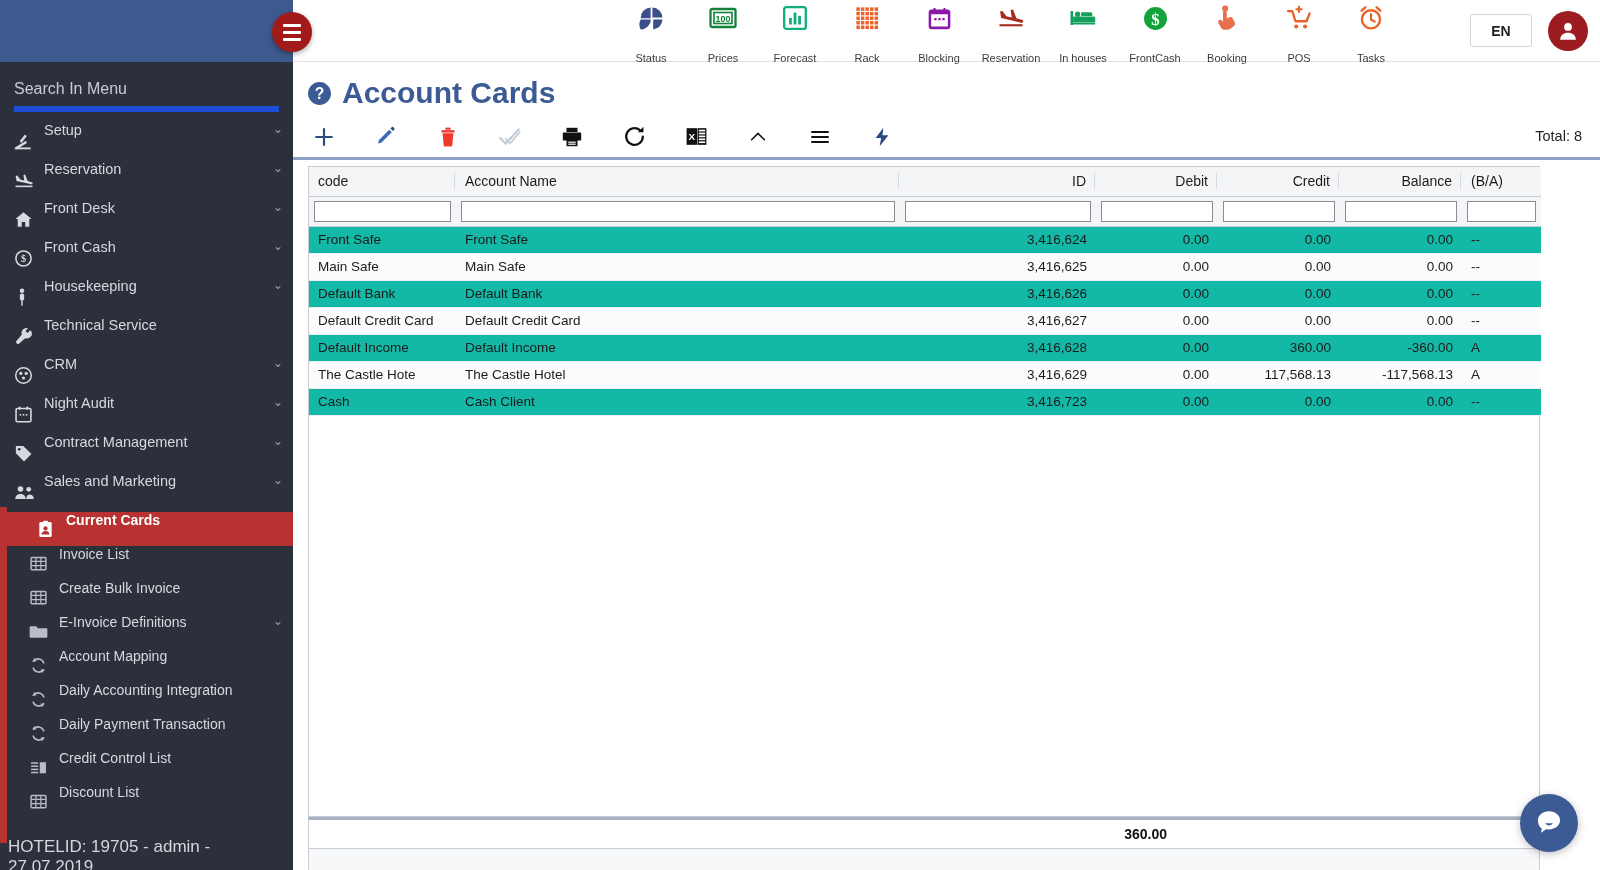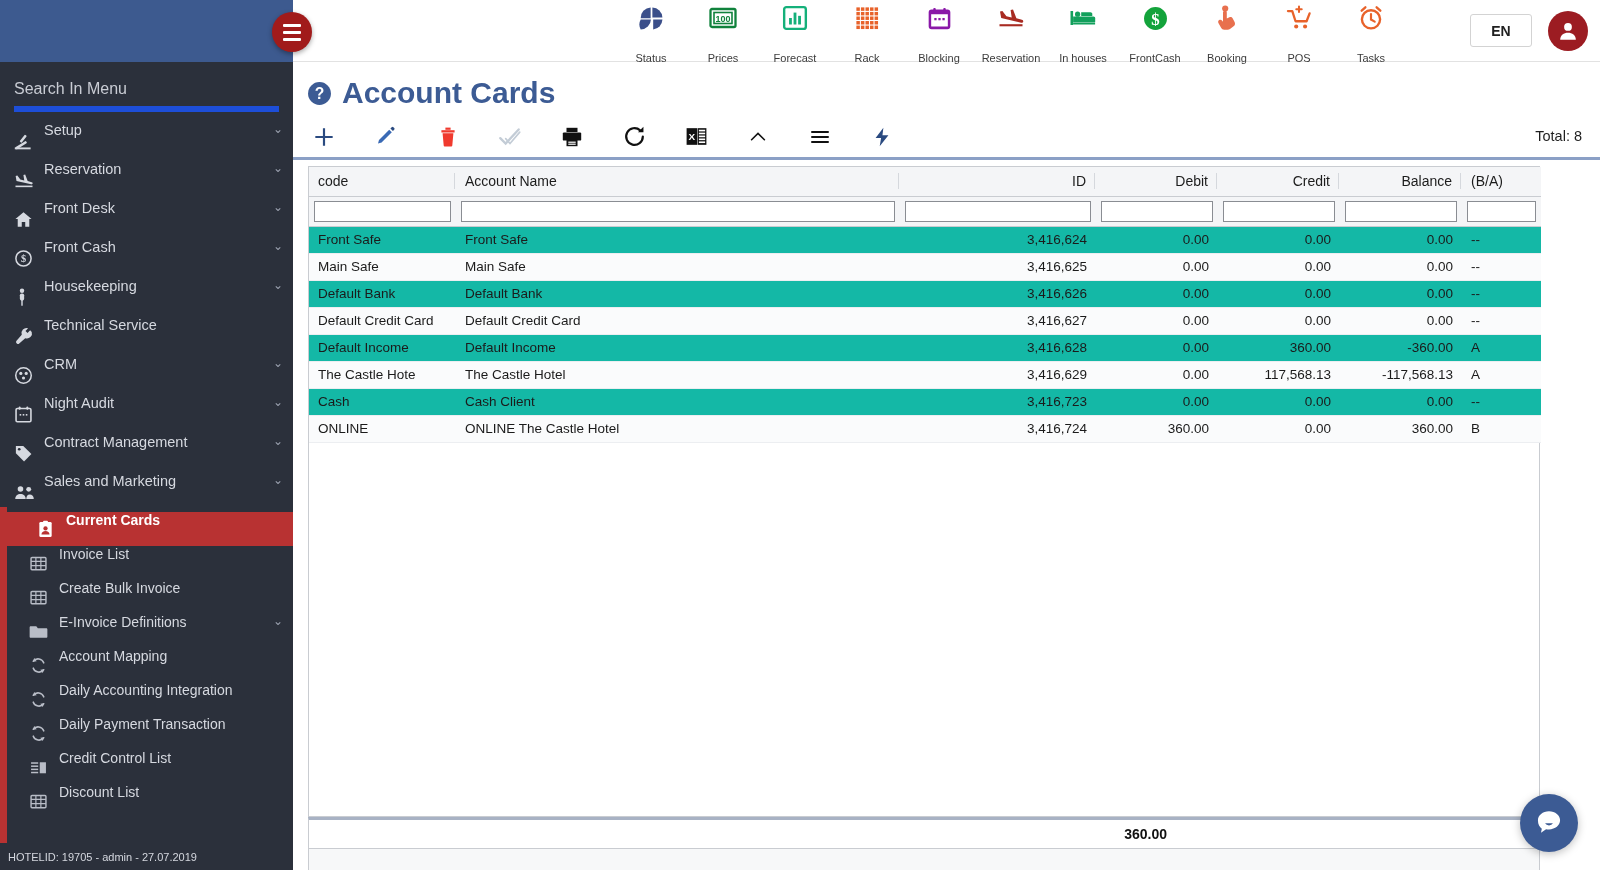--- a/index.html
+++ b/index.html
@@ -82,21 +82,21 @@
   .menu-row.active-parent .m-lbl { color: #e8eaef; }
   .menu-row.selected {
     background: #b83232; margin-left: 7px; width: 286px;
   }
   .menu-row.selected .m-lbl { color: #ffffff; font-weight: bold; }
   #sidebar-accent {
     position: absolute; left: 0; top: 445px; width: 7px; height: 355px; background: #b83232;
   }
   #statusbar {
     position: absolute; bottom: 0; left: 0; width: 293px; height: 27px;
-    background: #2b303b; color: #d4d7de; font-size: 11px;
+    background: #2b303b; color: #d4d7de; font-size: 17px;
     display: flex; align-items: center; padding-left: 8px; z-index: 7;
   }
 
   
   #main {
     position: absolute; top: 62px; left: 293px; width: 1307px; height: 808px;
     background: #ffffff;
   }
   #page-title {
     display: flex; align-items: center; gap: 10px;
@@ -742,29 +742,20 @@
           </tr>
           <tr class="row-odd">
             <td class="cell l">Cash</td>
             <td class="cell l">Cash Client</td>
             <td class="cell r">3,416,723</td>
             <td class="cell r">0.00</td>
             <td class="cell r">0.00</td>
             <td class="cell r">0.00</td>
             <td class="cell l">--</td>
           </tr>
-          <tr class="row-even">
-            <td class="cell l">ONLINE</td>
-            <td class="cell l">ONLINE The Castle Hotel</td>
-            <td class="cell r">3,416,724</td>
-            <td class="cell r">360.00</td>
-            <td class="cell r">0.00</td>
-            <td class="cell r">360.00</td>
-            <td class="cell l">B</td>
-          </tr>
         </tbody>
     </table>
   </div>
 
   <div id="footer-total">
     <span class="ft-val">360.00</span>
   </div>
   <div id="bottom-strip"></div>
 
   <div id="chat-bubble">

